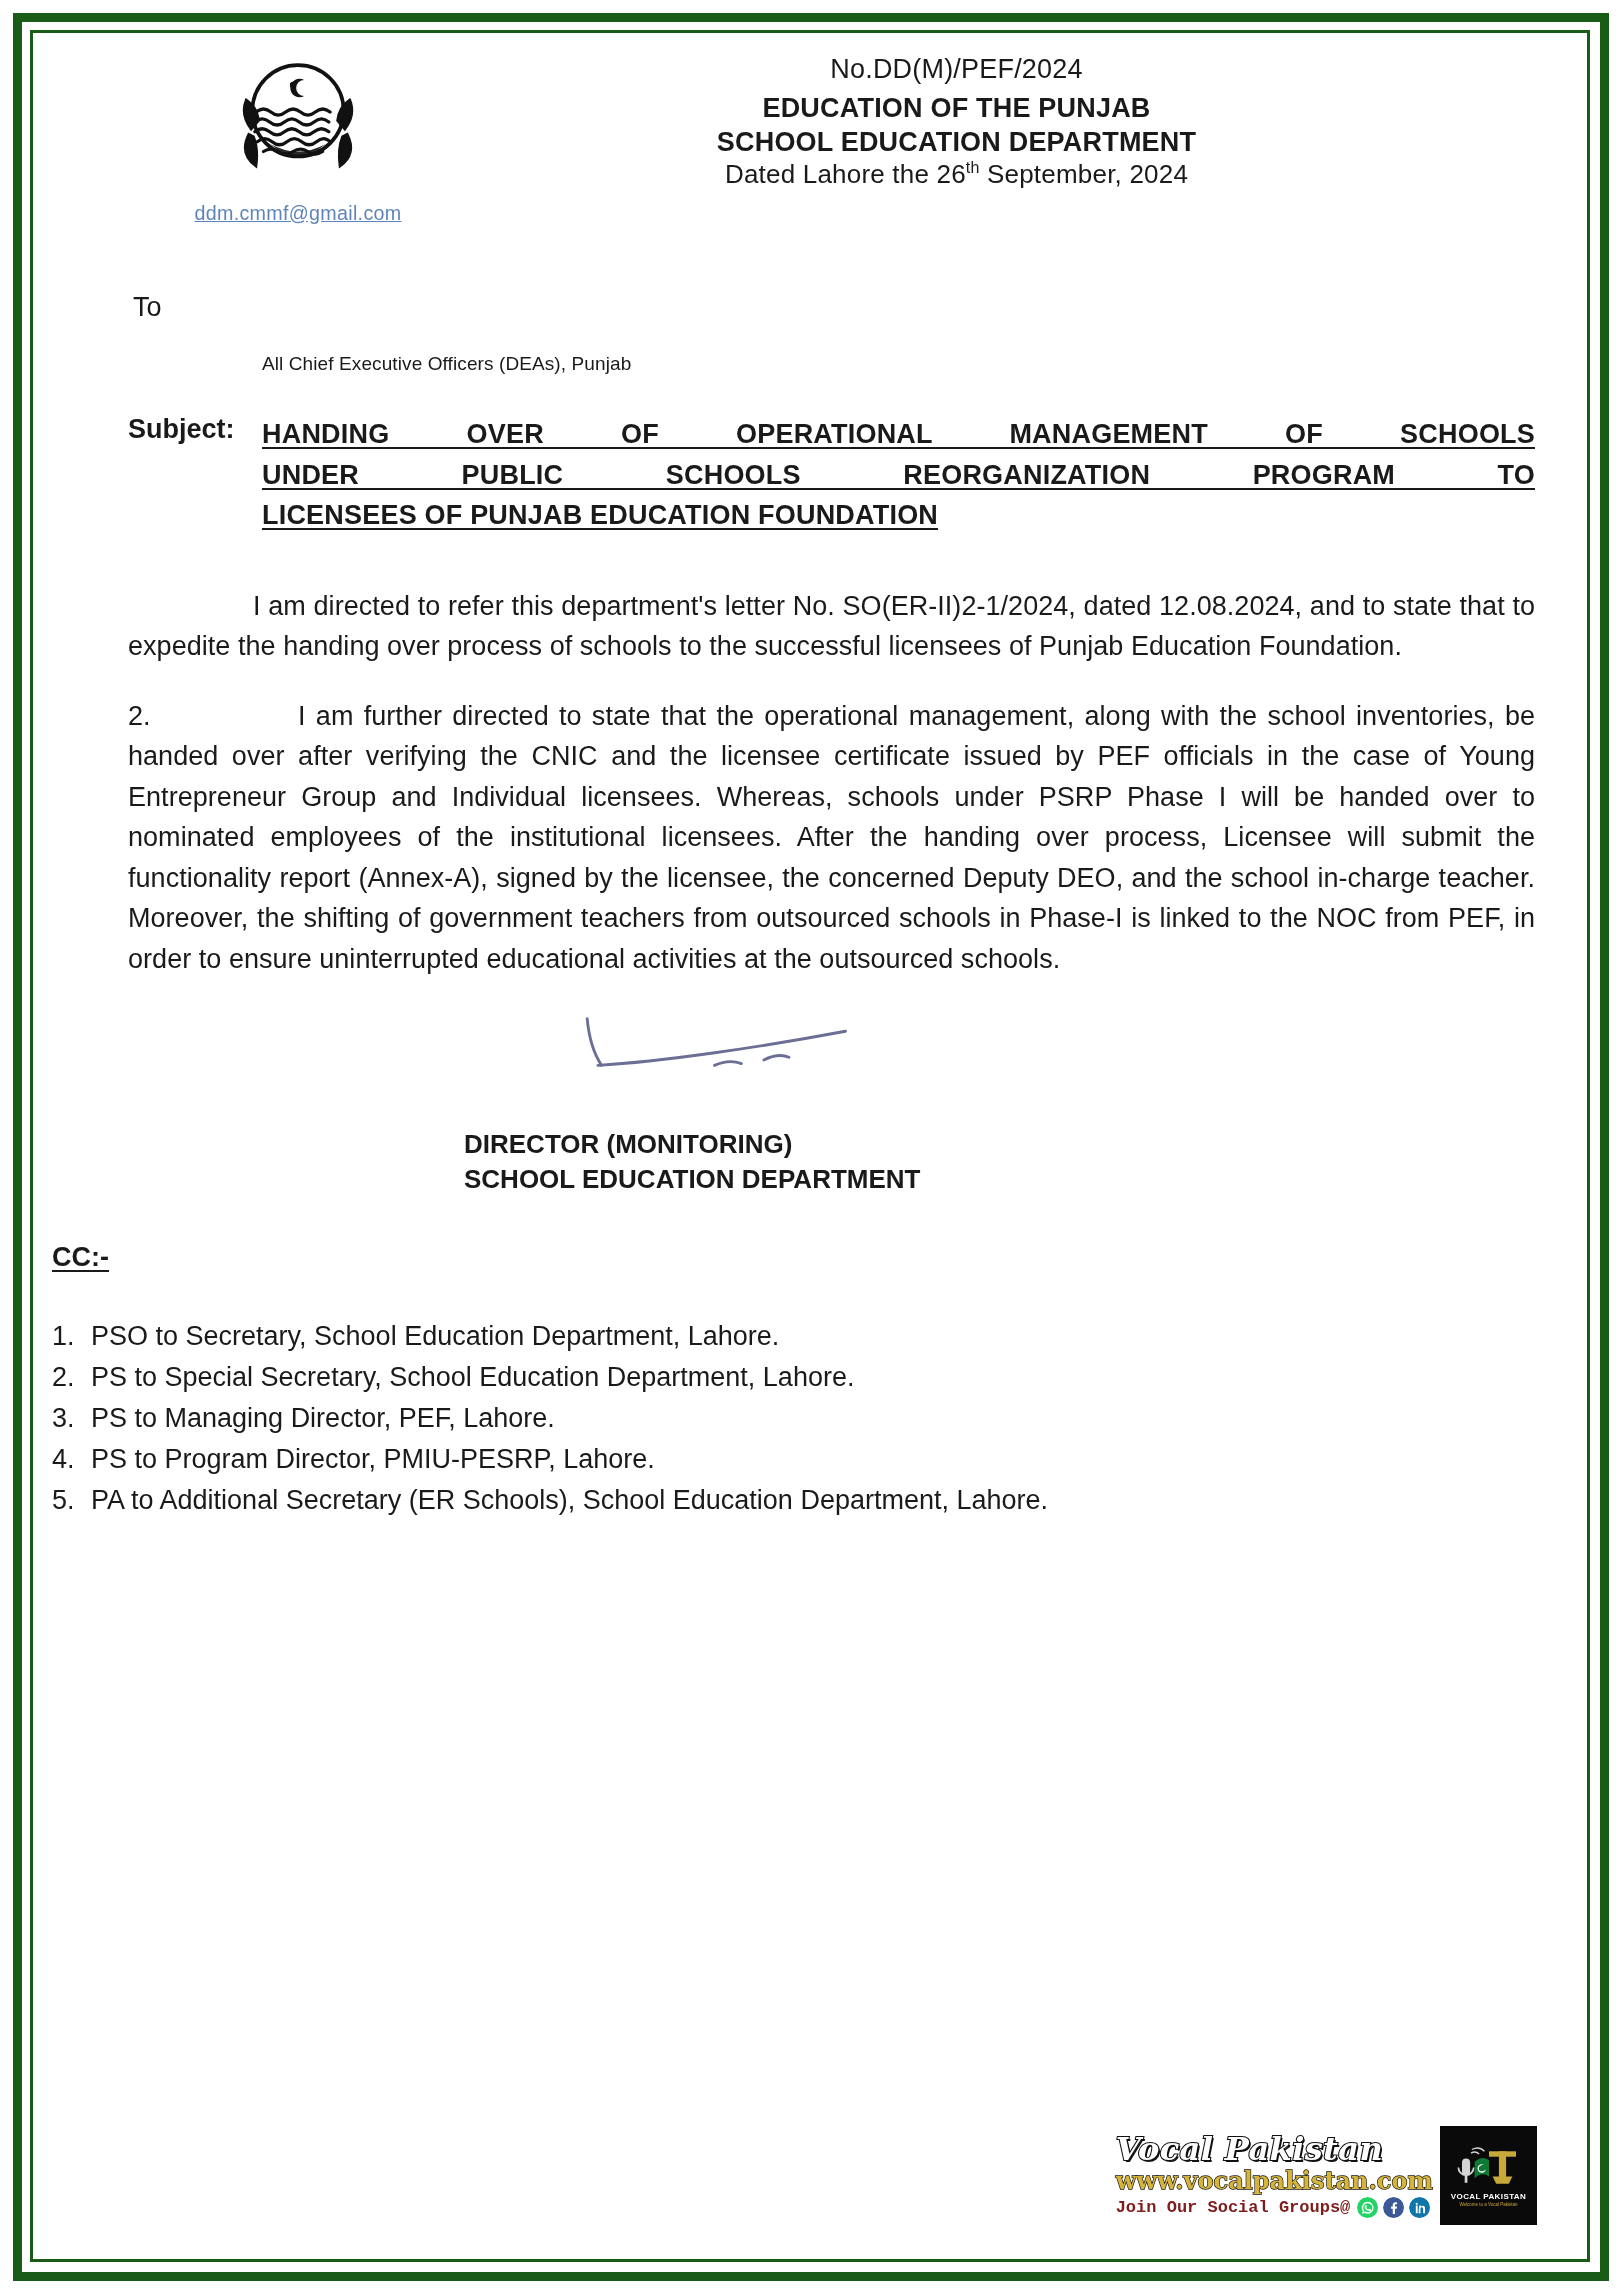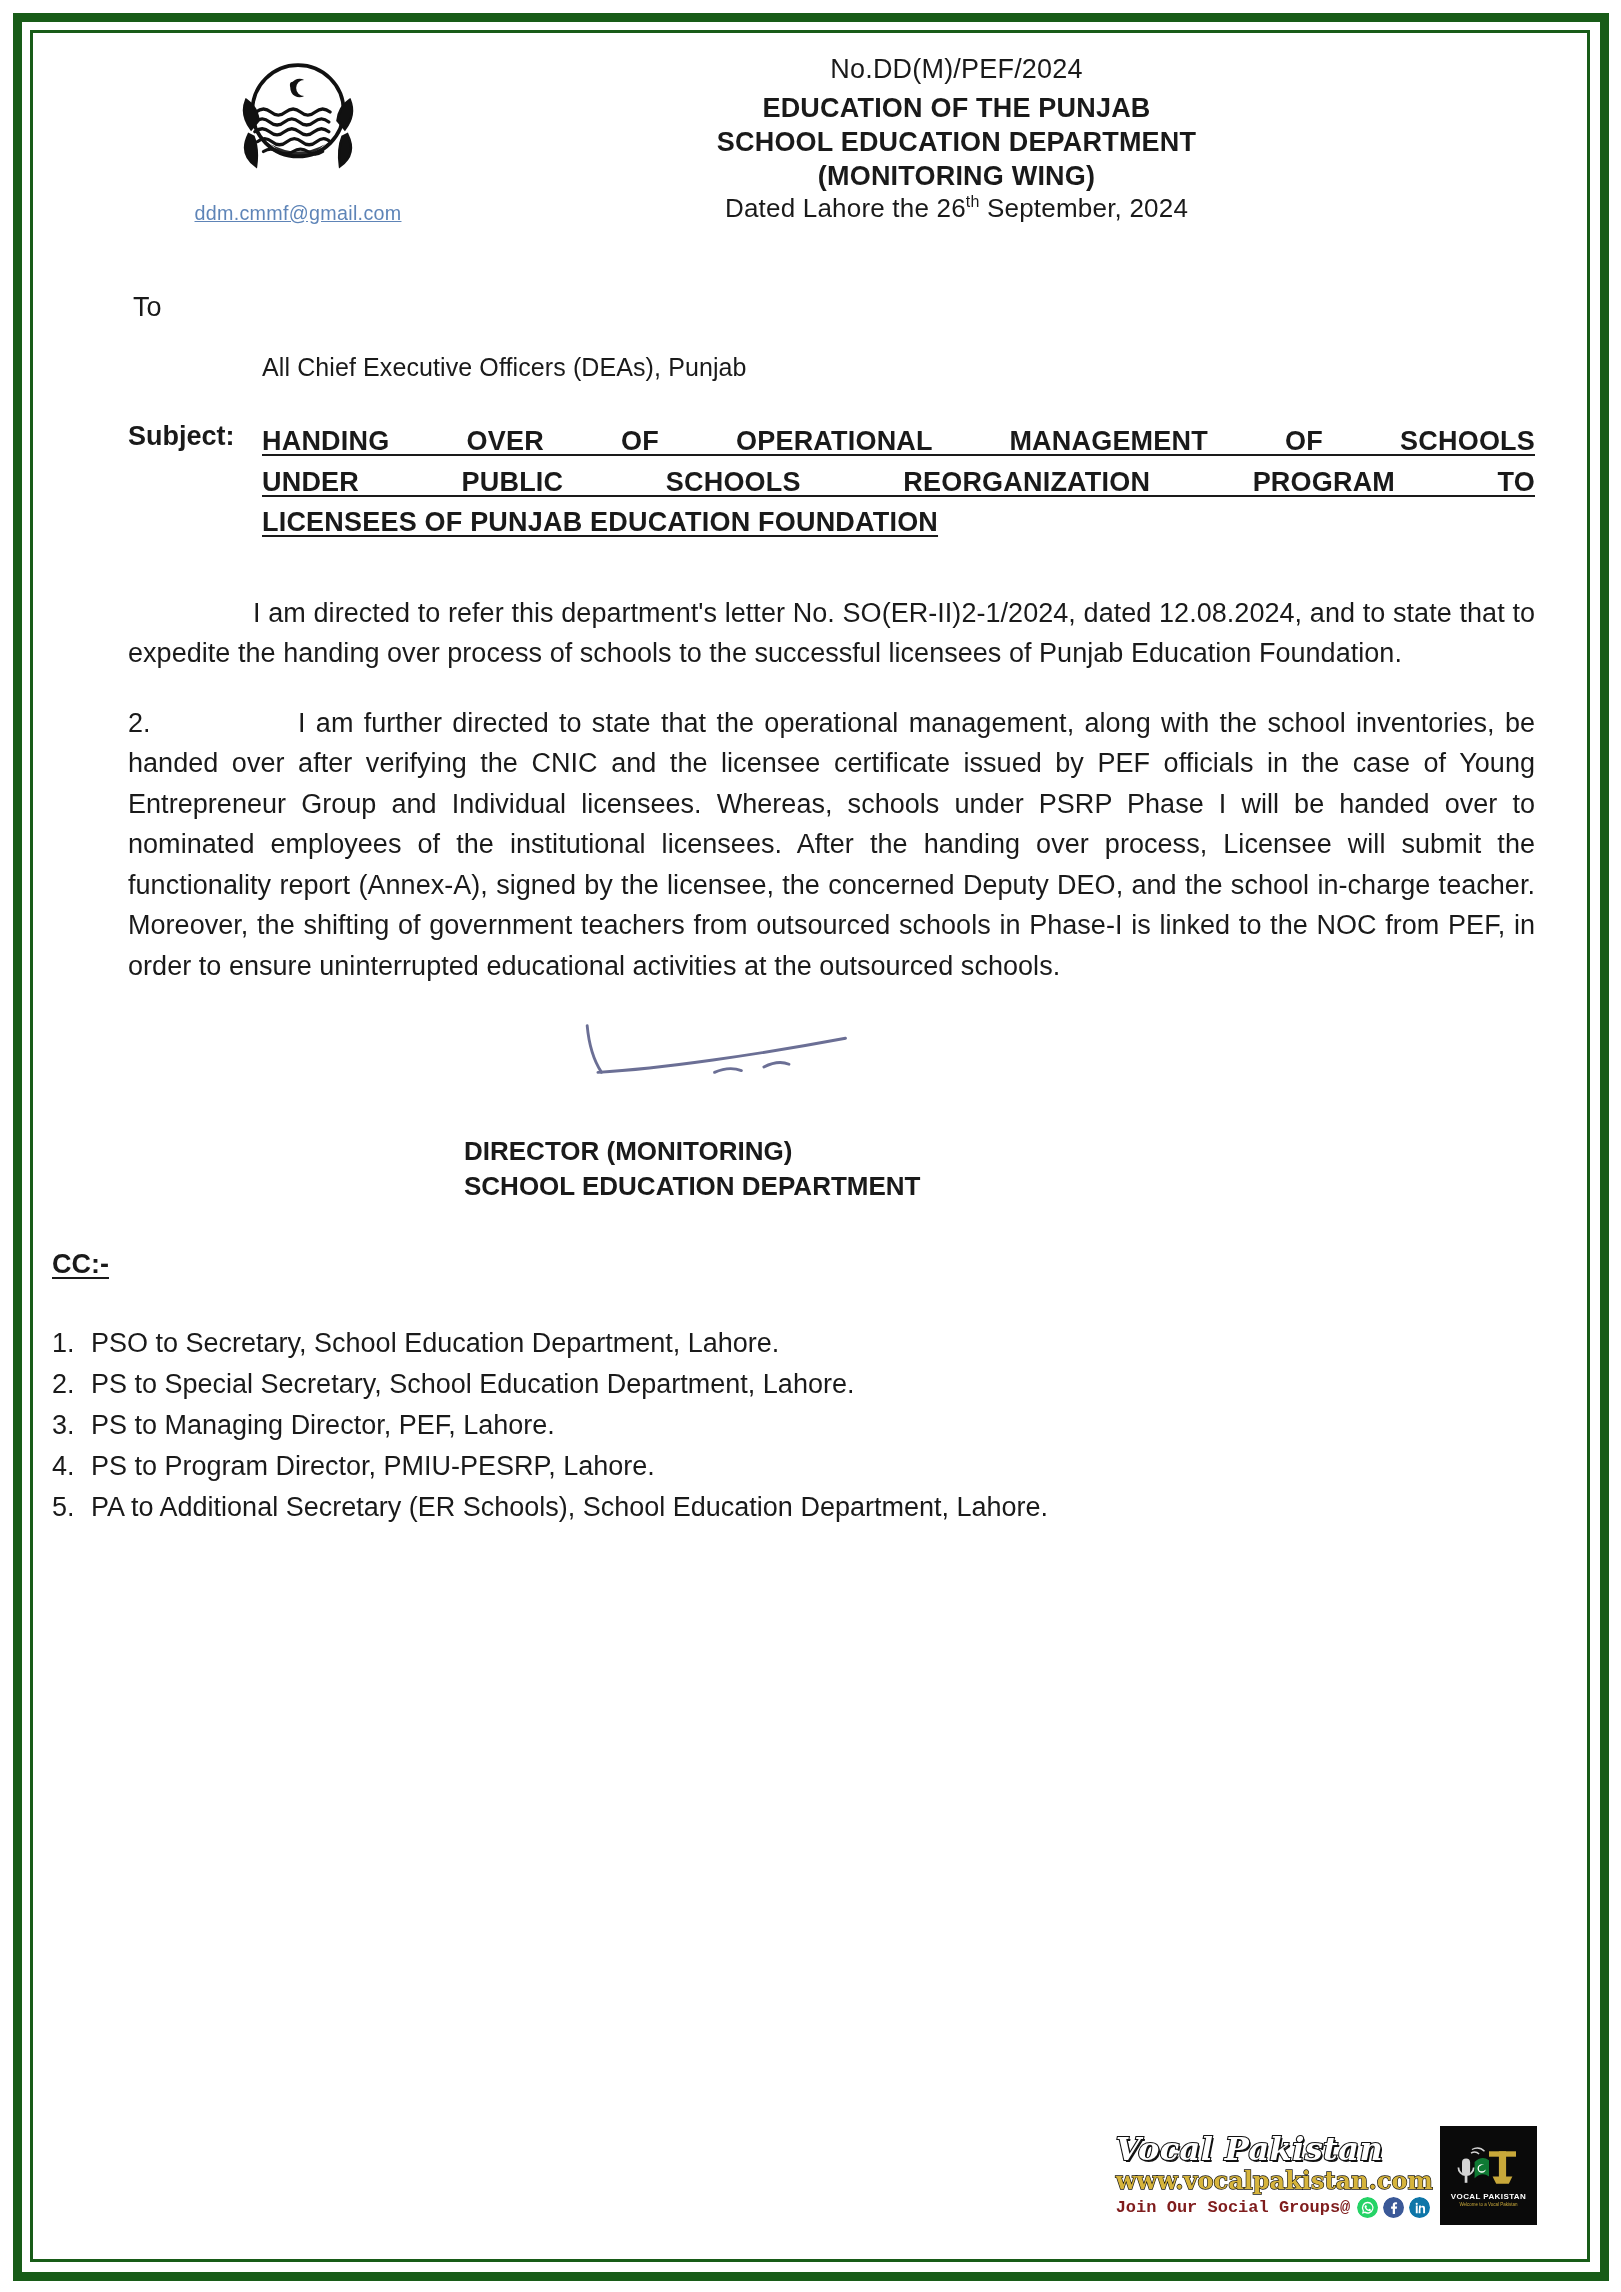--- a/index.html
+++ b/index.html
@@ -98,21 +98,21 @@
 
   
   .to-label {
     margin-left: 90px;
     margin-top: 7.2px;
     font-size: 27px;
   }
   .addressee {
     margin-left: 219px;
     margin-top: 30px;
-    font-size: 25px;
+    font-size: 19px;
     letter-spacing: 0.1px;
   }
 
   
   .subject-block {
     margin-top: 39px;
     display: flex;
     align-items: flex-start;
   }
   .subject-label {
@@ -321,21 +321,20 @@
           <path d="M100 74 q8 16 -6 26 q-2 -14 2 -24 z"></path>
         </g>
       </svg>
       <a class="email-link" href="#">ddm.cmmf@gmail.com</a>
     </div>
 
     <div class="header-text">
       <div class="ref-no">No.DD(M)/PEF/2024</div>
       <div class="gov-line">EDUCATION OF THE PUNJAB</div>
       <div class="gov-line">SCHOOL EDUCATION DEPARTMENT</div>
-      <div class="gov-line">(MONITORING WING)</div>
       <div class="dated-line"><span>Dated Lahore the 26</span><sup>th</sup><span> September, 2024</span></div>
     </div>
   </div>
 
   <div class="to-label">To</div>
   <div class="addressee">All Chief Executive Officers (DEAs), Punjab</div>
 
   <div class="subject-block">
     <div class="subject-label">Subject:</div>
     <div class="subject-text">

